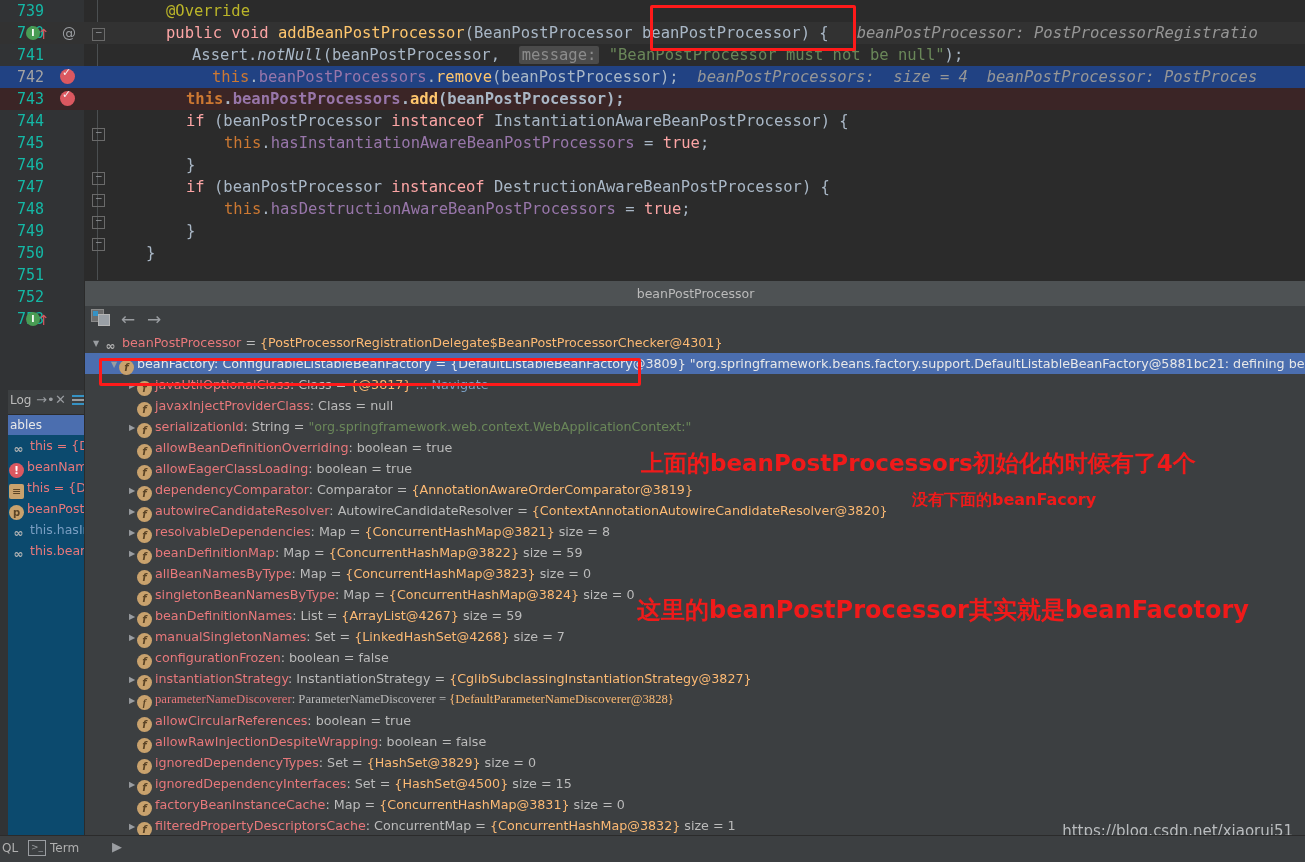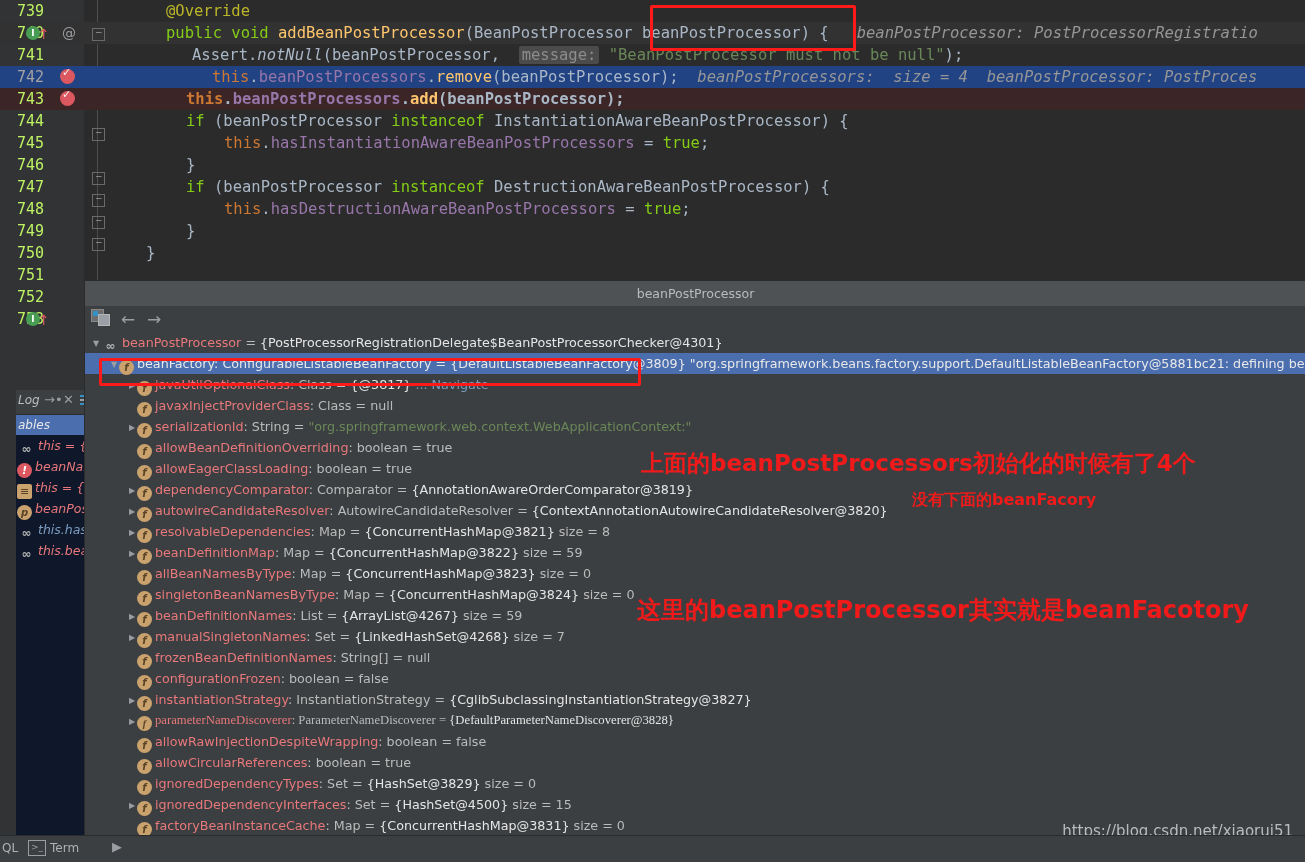--- a/index.html
+++ b/index.html
@@ -14,36 +14,36 @@
 
   
   .editor{position:absolute;left:0;top:0;width:1305px;height:862px;background:#2b2b2b;}
   .gutter{position:absolute;left:0;top:0;width:84px;height:862px;background:#313335;border-right:1px solid #3c3f41;}
   .gutter-fold{position:absolute;left:84px;top:0;width:30px;height:862px;background:#2b2b2b;}
   .foldline{position:absolute;left:97px;top:0;width:1px;height:862px;background:#4b4f51;}
 
   .ln{
     position:absolute;left:0;width:44px;text-align:right;
     font-family:"DejaVu Sans Mono","Liberation Mono",monospace;
-    font-size:15px;color:#bef264;line-height:22px;height:22px;
+    font-size:15px;color:#14b8a6;line-height:22px;height:22px;
   }
   .ln.cur{color:#a4a3a3;}
   .gicon{position:absolute;font-size:12px;line-height:22px;height:22px;}
 
   .codelayer{position:absolute;left:114px;top:0;right:0;height:862px;}
   .cline{
     position:absolute;left:0;white-space:pre;height:22px;line-height:22px;
     font-family:"DejaVu Sans Mono","Liberation Mono",monospace;
     font-size:15.5px;color:#a9b7c6;
   }
   .hl-blue{position:absolute;left:0;width:1305px;height:22px;background:#214283;}
   .hl-red{position:absolute;left:0;width:1305px;height:22px;background:#3b2526;}
   .hl-cur{position:absolute;left:0;width:1305px;height:22px;background:#323232;}
 
-  .kw{color:#84cc16;}
+  .kw{color:#fca5a5;}
   .fn{color:#ffc66d;}
   .an{color:#bbb529;}
   .str{color:#6a8759;}
   .fld{color:#9876aa;}
   .kwthis{color:#cc7832;}
   .hintbg{background:#4b4b4b;color:#8c8c8c;border-radius:2px;padding:0 3px;}
   .inlinehint{color:#969696;font-style:italic;}
   .typ{color:#a9b7c6;}
 
   .redbox{position:absolute;border:3px solid #ff1a1a;border-radius:2px;pointer-events:none;}
@@ -64,28 +64,28 @@
   .tri.none::before{content:"";}
   .ico{display:inline-block;width:15px;height:15px;vertical-align:-3px;margin-right:3px;text-align:center;
        font-size:10px;line-height:15px;border-radius:50%;}
   .ico-f{background:#c9a26d;color:#5b4426;font-weight:bold;font-style:italic;}
   .ico-p{background:#c9a26d;color:#5b4426;font-weight:bold;}
   .ico-oo{background:transparent;color:#b5b5b5;font-size:12px;font-weight:bold;letter-spacing:-1px;width:18px;}
   .ico-err{background:#db5860;color:#fff;font-weight:bold;font-size:11px;}
   .ico-eq{background:#c9a26d;color:#5b4426;font-size:11px;line-height:15px;border-radius:2px;}
   .nm{color:#e8787b;}
   .vtype{color:#bbbbbb;}
-  .ref{color:#e5e5e5;}
+  .ref{color:#fdba74;}
   .sval{color:#6a8759;}
   .pval{color:#bbbbbb;}
   .nav{color:#7a9ec2;}
   .row.sel .nm,.row.sel .nm2,.row.sel .vtype,.row.sel .ref,.row.sel .sval,.row.sel .pval{color:#e8e8e8;}
 
   
-  .leftpanel{position:absolute;left:16px;top:390px;width:84px;height:472px;background:#0f172a;font-style:italic;}
+  .leftpanel{position:absolute;left:8px;top:390px;width:84px;height:472px;background:#0c4a6e;}
   .lp-tabs{height:24px;position:relative;border-bottom:1px solid #2b2b2b;background:#3c3f41;}
   .lp-tab{position:absolute;left:2px;top:3px;font-size:12px;color:#bbbbbb;}
   .lp-hdr{height:20px;line-height:20px;background:#4b6eaf;color:#e8e8e8;font-size:12px;padding-left:2px;}
   .lp-row{height:21px;line-height:21px;font-size:12.5px;white-space:nowrap;padding-left:1px;}
 
   
   .statusbar{position:absolute;left:0;bottom:0;width:1305px;height:26px;background:#3c3f41;border-top:1px solid #2b2b2b;}
   .sb-item{position:absolute;top:5px;font-size:12px;color:#b0b0b0;}
   .watermark{position:absolute;right:12px;bottom:22px;font-size:15px;color:#b9bcbe;}
 
@@ -245,26 +245,25 @@
         <div class="row" style="padding-left: 42px;"><span class="tri none"></span><span class="ico ico-f">f</span><span class="nm">allowBeanDefinitionOverriding</span><span class="vtype">: boolean</span><span class="vtype">  = </span><span class="pval">true</span></div>
         <div class="row" style="padding-left: 42px;"><span class="tri none"></span><span class="ico ico-f">f</span><span class="nm">allowEagerClassLoading</span><span class="vtype">: boolean</span><span class="vtype">  = </span><span class="pval">true</span></div>
         <div class="row" style="padding-left: 42px;"><span class="tri closed"></span><span class="ico ico-f">f</span><span class="nm">dependencyComparator</span><span class="vtype">: Comparator</span><span class="vtype">  = </span><span class="ref">{AnnotationAwareOrderComparator@3819}</span></div>
         <div class="row" style="padding-left: 42px;"><span class="tri closed"></span><span class="ico ico-f">f</span><span class="nm">autowireCandidateResolver</span><span class="vtype">: AutowireCandidateResolver</span><span class="vtype">  = </span><span class="ref">{ContextAnnotationAutowireCandidateResolver@3820}</span></div>
         <div class="row" style="padding-left: 42px;"><span class="tri closed"></span><span class="ico ico-f">f</span><span class="nm">resolvableDependencies</span><span class="vtype">: Map</span><span class="vtype">  = </span><span class="ref">{ConcurrentHashMap@3821}</span><span class="pval">  size = 8</span></div>
         <div class="row" style="padding-left: 42px;"><span class="tri closed"></span><span class="ico ico-f">f</span><span class="nm">beanDefinitionMap</span><span class="vtype">: Map</span><span class="vtype">  = </span><span class="ref">{ConcurrentHashMap@3822}</span><span class="pval">  size = 59</span></div>
         <div class="row" style="padding-left: 42px;"><span class="tri none"></span><span class="ico ico-f">f</span><span class="nm">allBeanNamesByType</span><span class="vtype">: Map</span><span class="vtype">  = </span><span class="ref">{ConcurrentHashMap@3823}</span><span class="pval">  size = 0</span></div>
         <div class="row" style="padding-left: 42px;"><span class="tri none"></span><span class="ico ico-f">f</span><span class="nm">singletonBeanNamesByType</span><span class="vtype">: Map</span><span class="vtype">  = </span><span class="ref">{ConcurrentHashMap@3824}</span><span class="pval">  size = 0</span></div>
         <div class="row" style="padding-left: 42px;"><span class="tri closed"></span><span class="ico ico-f">f</span><span class="nm">beanDefinitionNames</span><span class="vtype">: List</span><span class="vtype">  = </span><span class="ref">{ArrayList@4267}</span><span class="pval">  size = 59</span></div>
         <div class="row" style="padding-left: 42px;"><span class="tri closed"></span><span class="ico ico-f">f</span><span class="nm">manualSingletonNames</span><span class="vtype">: Set</span><span class="vtype">  = </span><span class="ref">{LinkedHashSet@4268}</span><span class="pval">  size = 7</span></div>
-        <div class="row" style="padding-left: 42px;"><span class="tri none"></span><span class="ico ico-f">f</span><span class="nm">frozenBeanDefinitionNames</span><span class="vtype">: String[]</span><span class="vtype">  = </span><span class="pval">null</span></div>
         <div class="row" style="padding-left: 42px;"><span class="tri none"></span><span class="ico ico-f">f</span><span class="nm">configurationFrozen</span><span class="vtype">: boolean</span><span class="vtype">  = </span><span class="pval">false</span></div>
         <div class="row" style="padding-left: 42px;"><span class="tri closed"></span><span class="ico ico-f">f</span><span class="nm">instantiationStrategy</span><span class="vtype">: InstantiationStrategy</span><span class="vtype">  = </span><span class="ref">{CglibSubclassingInstantiationStrategy@3827}</span></div>
         <div class="row" style="padding-left: 42px; font-family: Liberation Serif, serif;"><span class="tri closed"></span><span class="ico ico-f">f</span><span class="nm">parameterNameDiscoverer</span><span class="vtype">: ParameterNameDiscoverer</span><span class="vtype">  = </span><span class="ref">{DefaultParameterNameDiscoverer@3828}</span></div>
+        <div class="row" style="padding-left: 42px;"><span class="tri none"></span><span class="ico ico-f">f</span><span class="nm">allowCircularReferences</span><span class="vtype">: boolean</span><span class="vtype">  = </span><span class="pval">true</span></div>
         <div class="row" style="padding-left: 42px;"><span class="tri none"></span><span class="ico ico-f">f</span><span class="nm">allowRawInjectionDespiteWrapping</span><span class="vtype">: boolean</span><span class="vtype">  = </span><span class="pval">false</span></div>
-        <div class="row" style="padding-left: 42px;"><span class="tri none"></span><span class="ico ico-f">f</span><span class="nm">allowCircularReferences</span><span class="vtype">: boolean</span><span class="vtype">  = </span><span class="pval">true</span></div>
         <div class="row" style="padding-left: 42px;"><span class="tri none"></span><span class="ico ico-f">f</span><span class="nm">ignoredDependencyTypes</span><span class="vtype">: Set</span><span class="vtype">  = </span><span class="ref">{HashSet@3829}</span><span class="pval">  size = 0</span></div>
         <div class="row" style="padding-left: 42px;"><span class="tri closed"></span><span class="ico ico-f">f</span><span class="nm">ignoredDependencyInterfaces</span><span class="vtype">: Set</span><span class="vtype">  = </span><span class="ref">{HashSet@4500}</span><span class="pval">  size = 15</span></div>
         <div class="row" style="padding-left: 42px;"><span class="tri none"></span><span class="ico ico-f">f</span><span class="nm">factoryBeanInstanceCache</span><span class="vtype">: Map</span><span class="vtype">  = </span><span class="ref">{ConcurrentHashMap@3831}</span><span class="pval">  size = 0</span></div>
         <div class="row" style="padding-left: 42px;"><span class="tri closed"></span><span class="ico ico-f">f</span><span class="nm">filteredPropertyDescriptorsCache</span><span class="vtype">: ConcurrentMap</span><span class="vtype">  = </span><span class="ref">{ConcurrentHashMap@3832}</span><span class="pval">  size = 1</span></div>
       </div>
 
     <div class="redbox" style="left:14px;top:77px;width:536px;height:22px;"></div>
   </div>
 
   <div id="annos">

